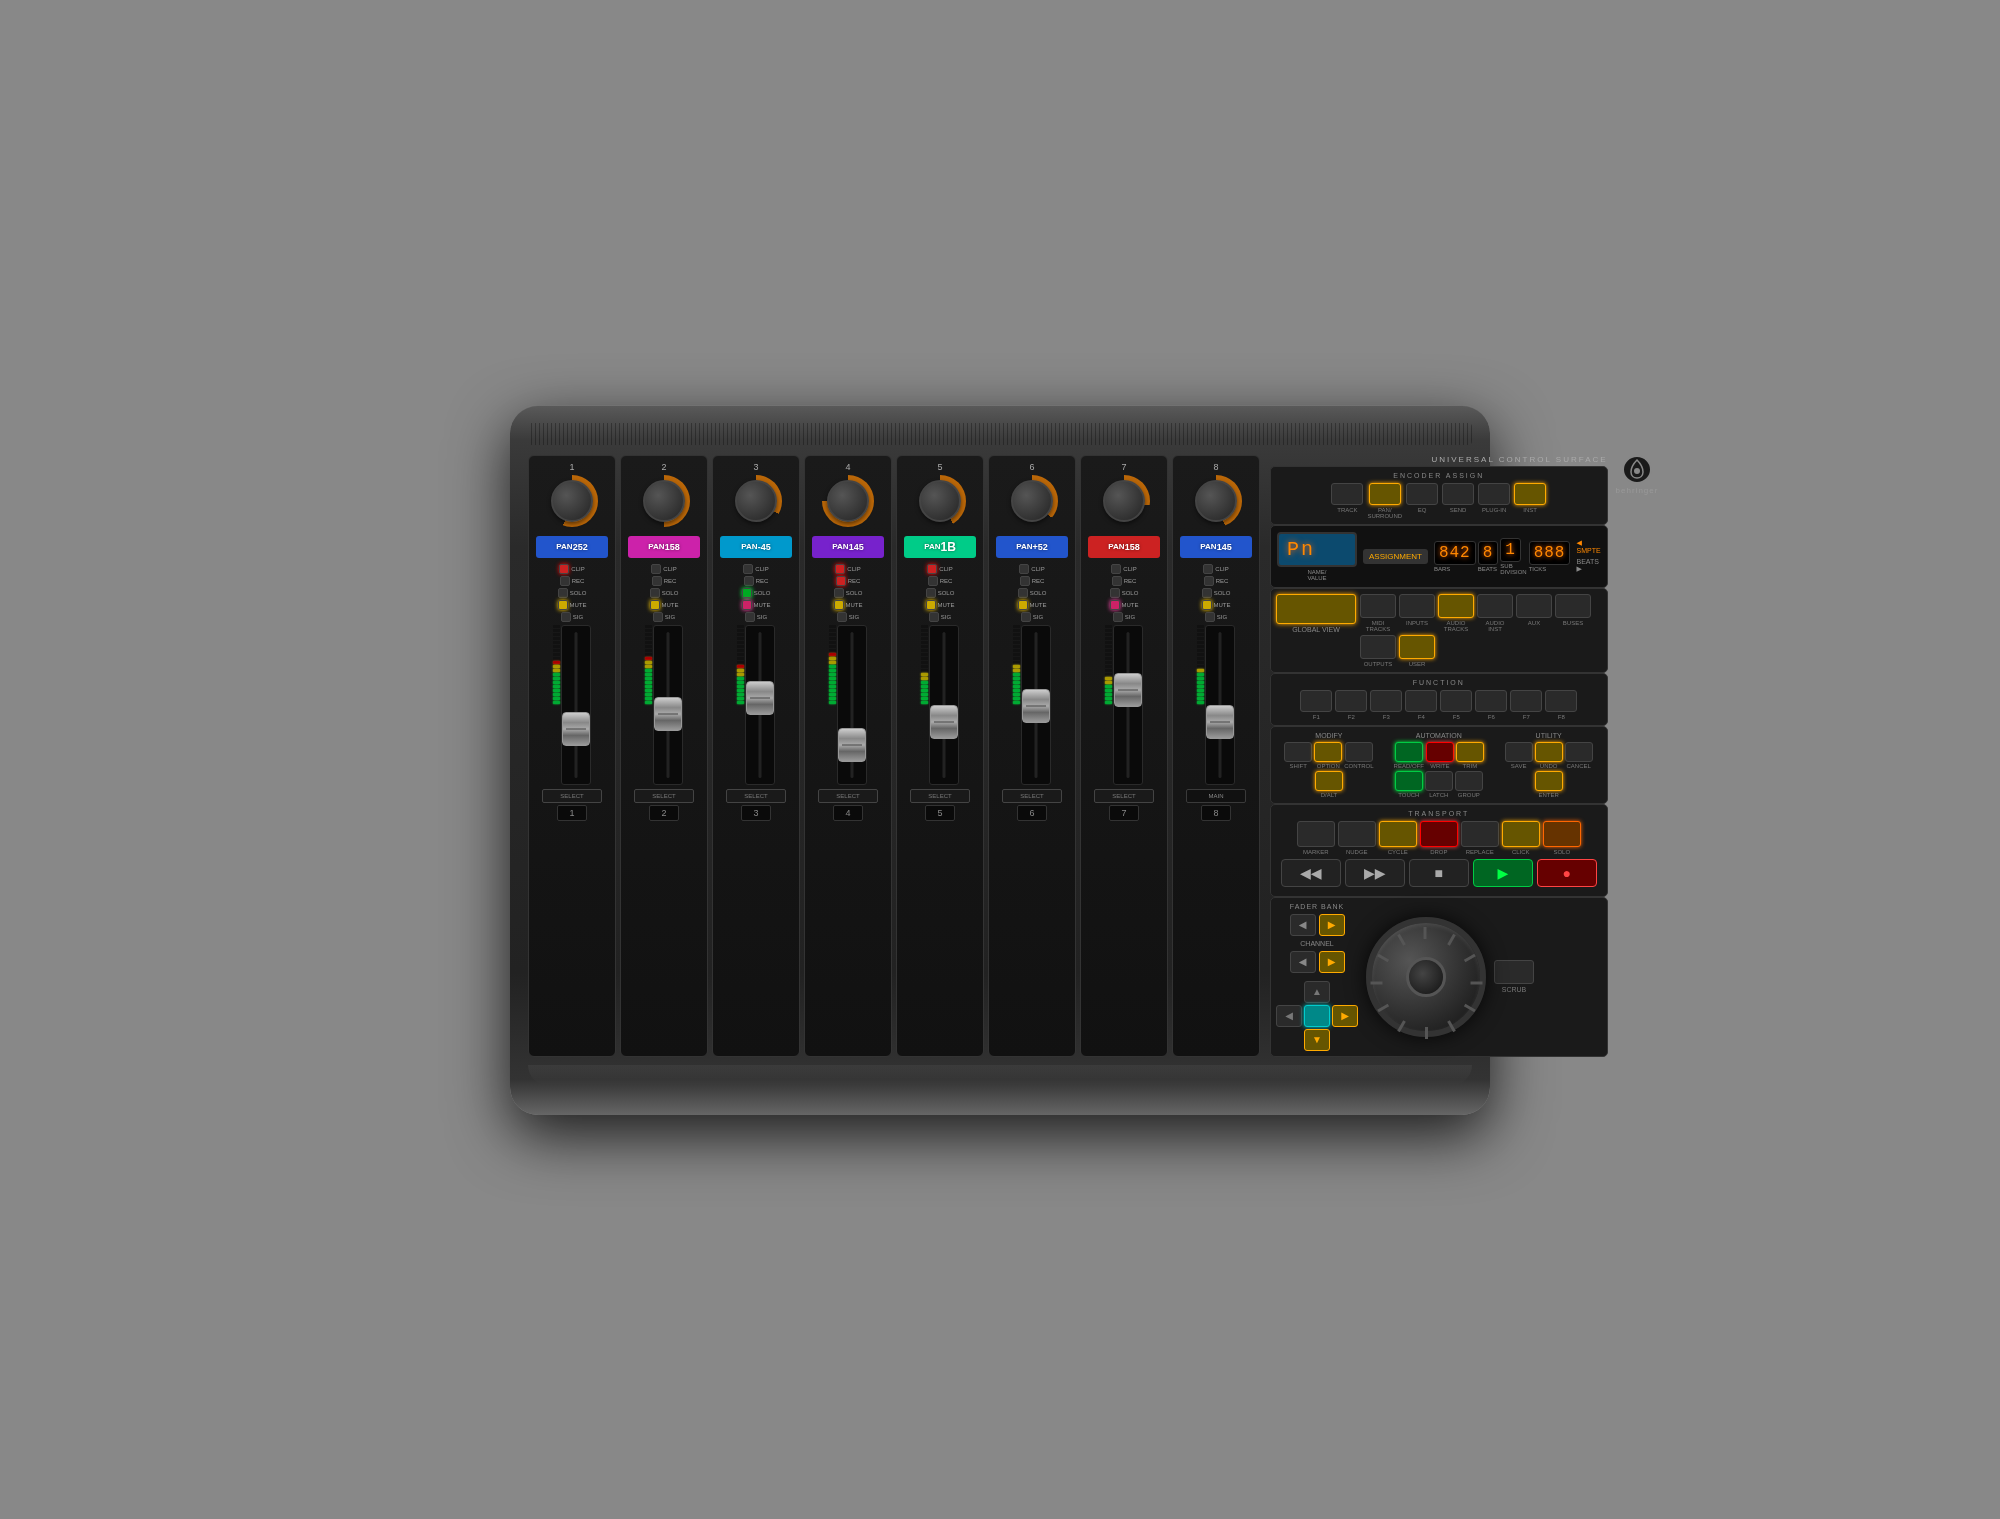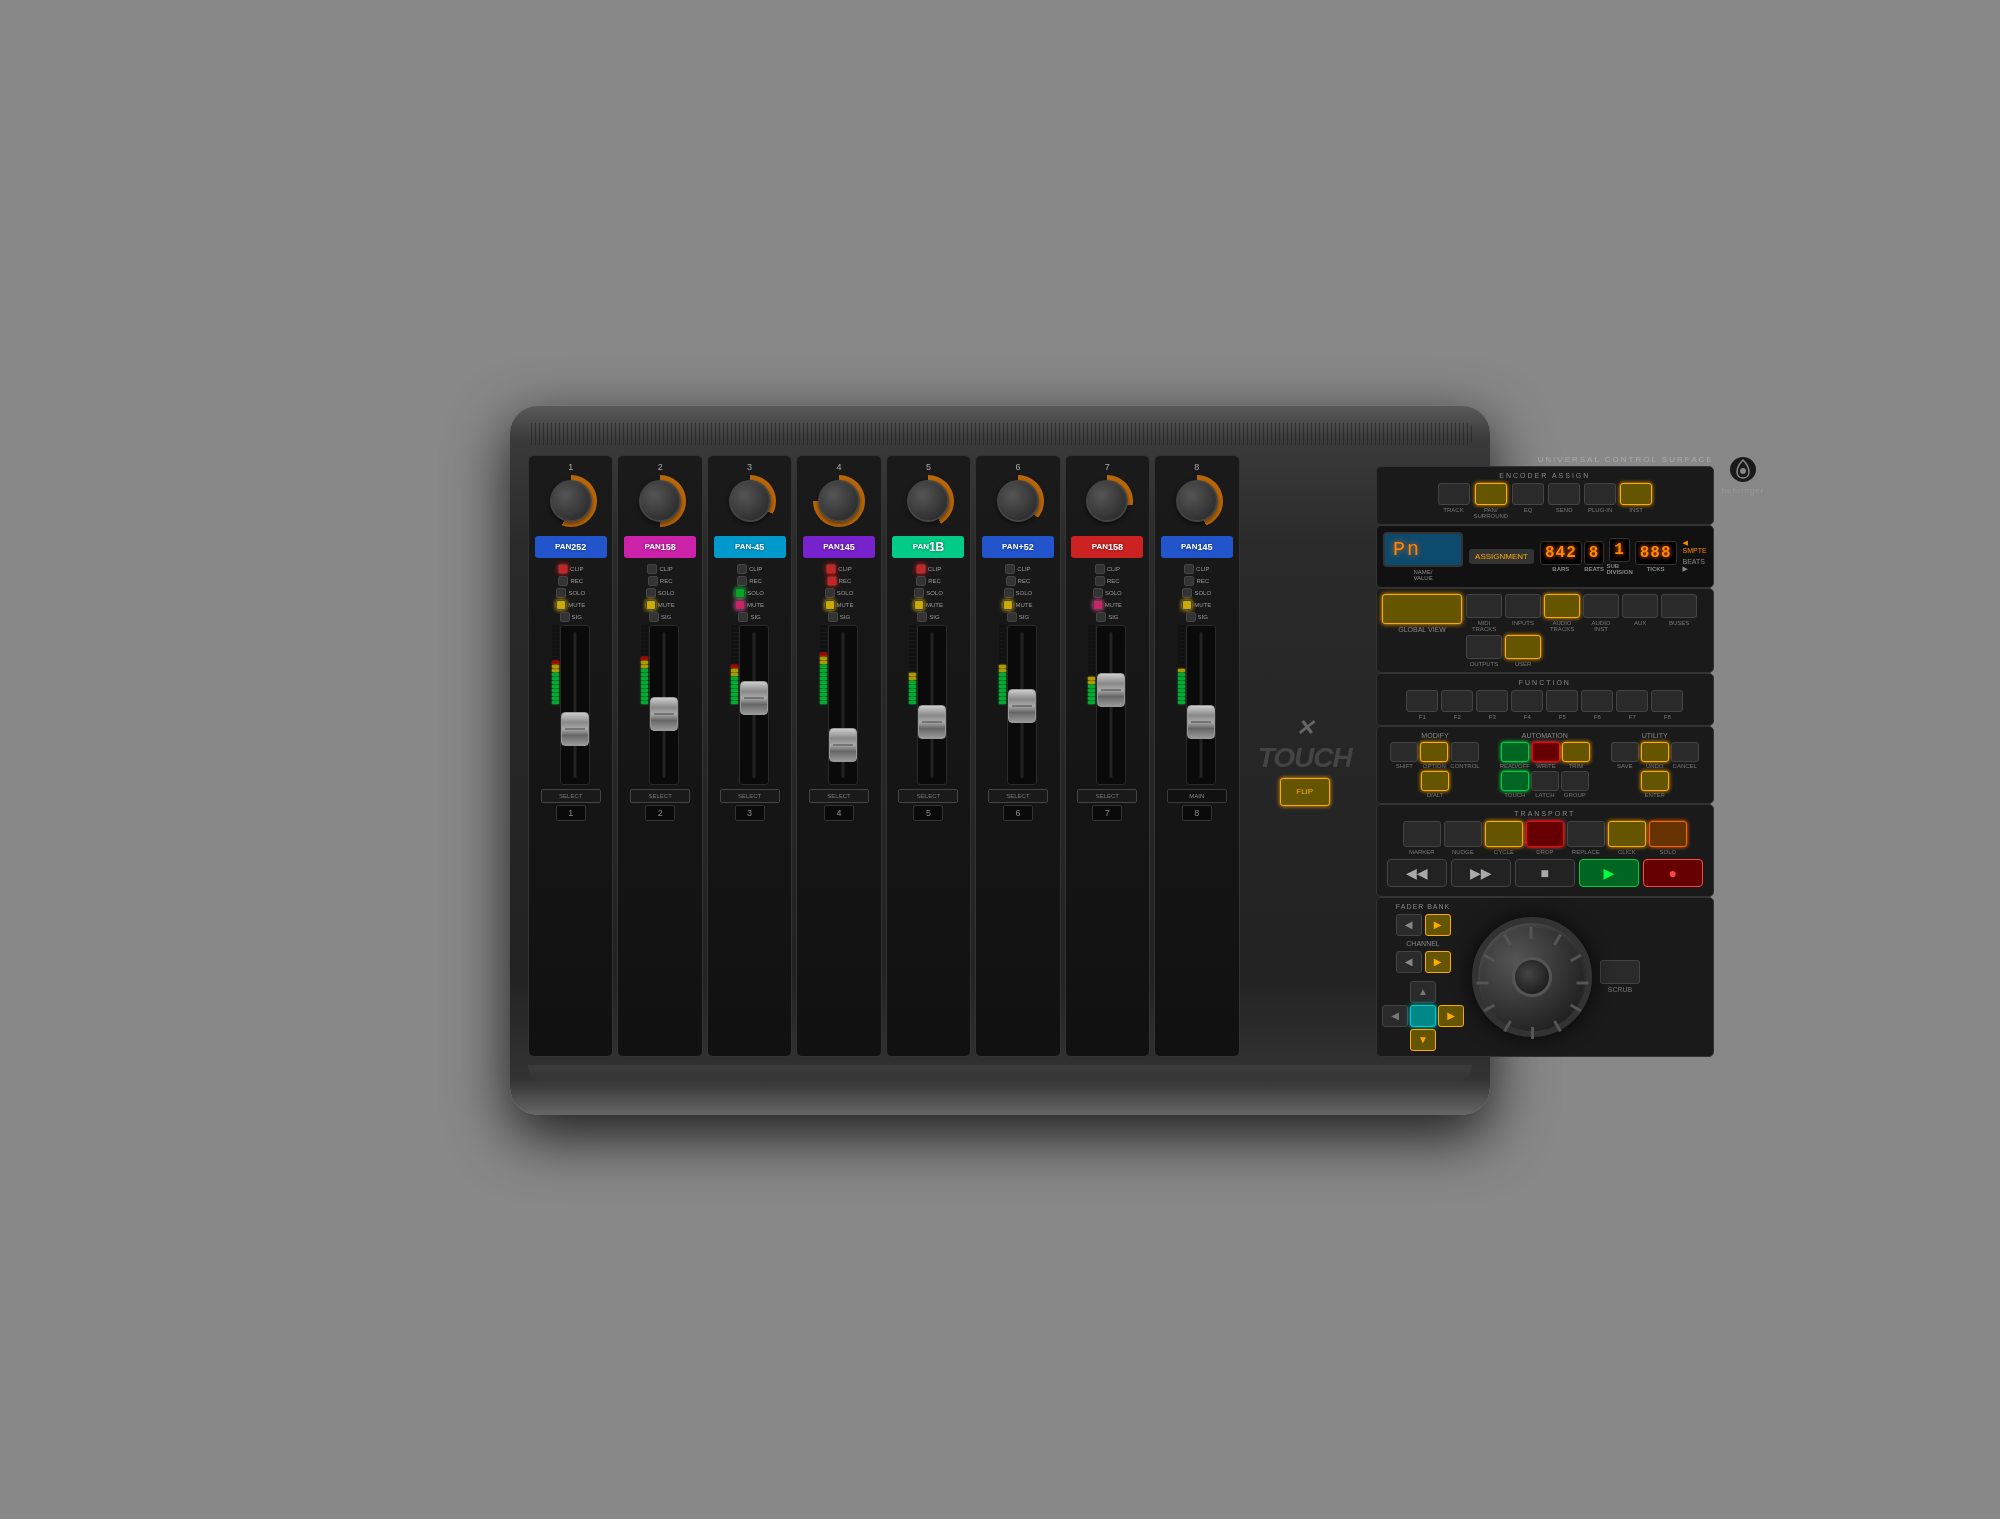--- a/index.html
+++ b/index.html
@@ -275,22 +275,21 @@
 
     .time-display {
       display: flex;
       gap: 2px;
       align-items: center;
     }
 
     .time-digit-group {
       display: flex;
       flex-direction: column;
-      align-items: center;
-      font-weight: bold;
+      align-items: flex-start;
     }
 
     .time-digits {
       background: #000;
       border: 1px solid #333;
       border-radius: 3px;
       padding: 2px 4px;
       font-family: 'Courier New', monospace;
       font-size: 16px;
       color: #ff8800;
@@ -1312,28 +1311,20 @@
             <div class="fader-rail"></div>
             <div class="fader-thumb" style="top:50%;"></div>
           </div>
         </div>
         <div style="width:60px; height:14px; background:#111; border:1px solid #3a3a3a; border-radius:2px; display:flex; align-items:center; justify-content:center; margin-top:4px;">
           <span style="font-size:6px; color:#888;">MAIN</span>
         </div>
         <div class="channel-bottom-num">8</div>
       </div>
 
-      <div style="display:flex; flex-direction:column; align-items:center; justify-content:center; padding:4px;">
-        <div class="x-touch-logo">
-          <span class="x-part">✕</span><span class="touch-part"> TOUCH</span>
-        </div>
-        <div class="flip-btn lit-yellow">
-          <span style="font-size:8px; color:#ffaa00;">FLIP</span>
-        </div>
-      </div>
     </div>
 
     <div class="right-section">
 
       <div class="right-header">
         <div style="flex:1; padding-right:8px;">
           <div style="font-size:8px; color:#aaa; letter-spacing:2px; text-align:right; margin-bottom:2px;">UNIVERSAL CONTROL SURFACE</div>
 
           <div class="encoder-assign">
             <div class="section-label">ENCODER ASSIGN</div>

